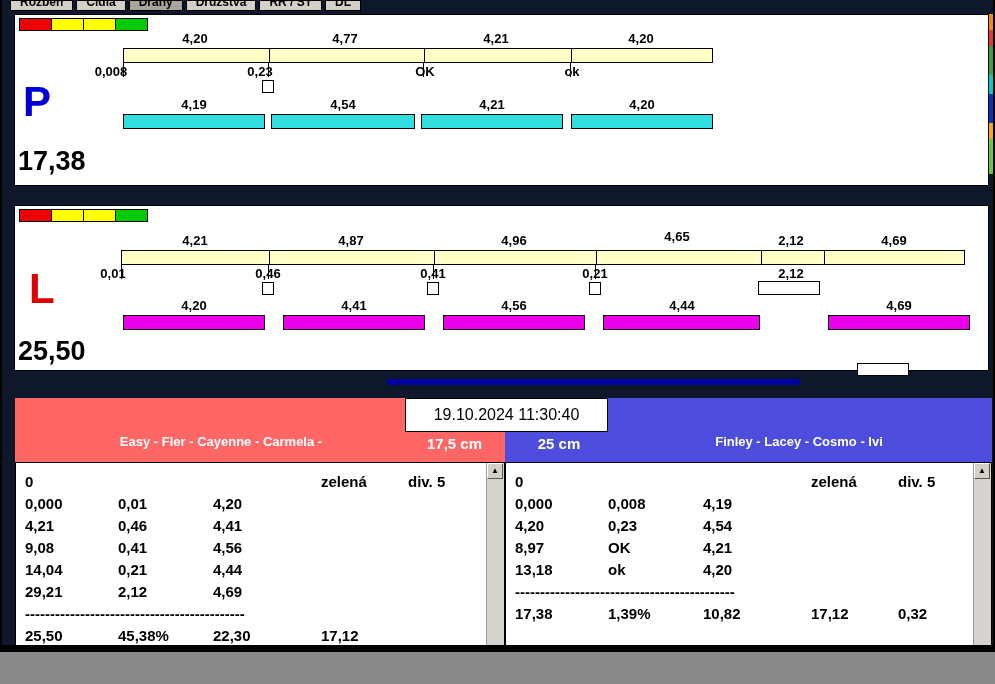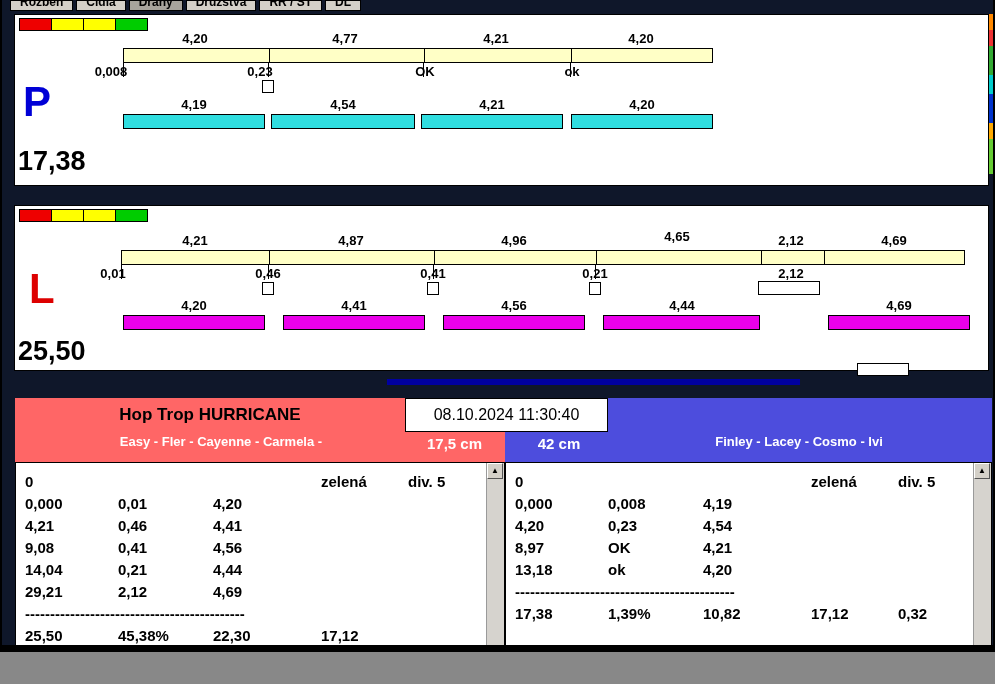--- a/index.html
+++ b/index.html
@@ -192,29 +192,28 @@
     <div class="bar dogbar-l" style="left:813px;top:109px;width:142px"></div>
 
     <div class="lane-letter">L</div>
     <div class="lane-total">25,50</div>
   </div>
 
   <div class="whitebox" id="slider-box"></div>
   <div id="progress-line"></div>
 
   <div id="team-left-hdr" class="teamhdr">
-    <div class="team-name" style="left:0;width:390px">Hop Trop HURRICANE</div>
     <div class="team-dogs" style="left:0;width:412px">Easy - Fler - Cayenne - Carmela -</div>
     <div class="jump-height" style="left:392px;width:95px">17,5 cm</div>
   </div>
   <div id="team-right-hdr" class="teamhdr">
-    <div class="jump-height" style="left:8px;width:92px">42 cm</div>
+    <div class="jump-height" style="left:8px;width:92px">25 cm</div>
     <div class="team-dogs" style="left:104px;width:380px">Finley - Lacey - Cosmo - Ivi</div>
   </div>
-  <div id="datetime-box">08.10.2024 11:30:40</div>
+  <div id="datetime-box">19.10.2024 11:30:40</div>
 
   <div id="results-left" class="results">
     <div class="tbody">
       <div class="trow">
         <span class="tcell c1">0</span>
         <span class="tcell c4">zelená</span>
         <span class="tcell c5">div. 5</span>
       </div>
       <div class="trow">
         <span class="tcell c1">0,000</span>

